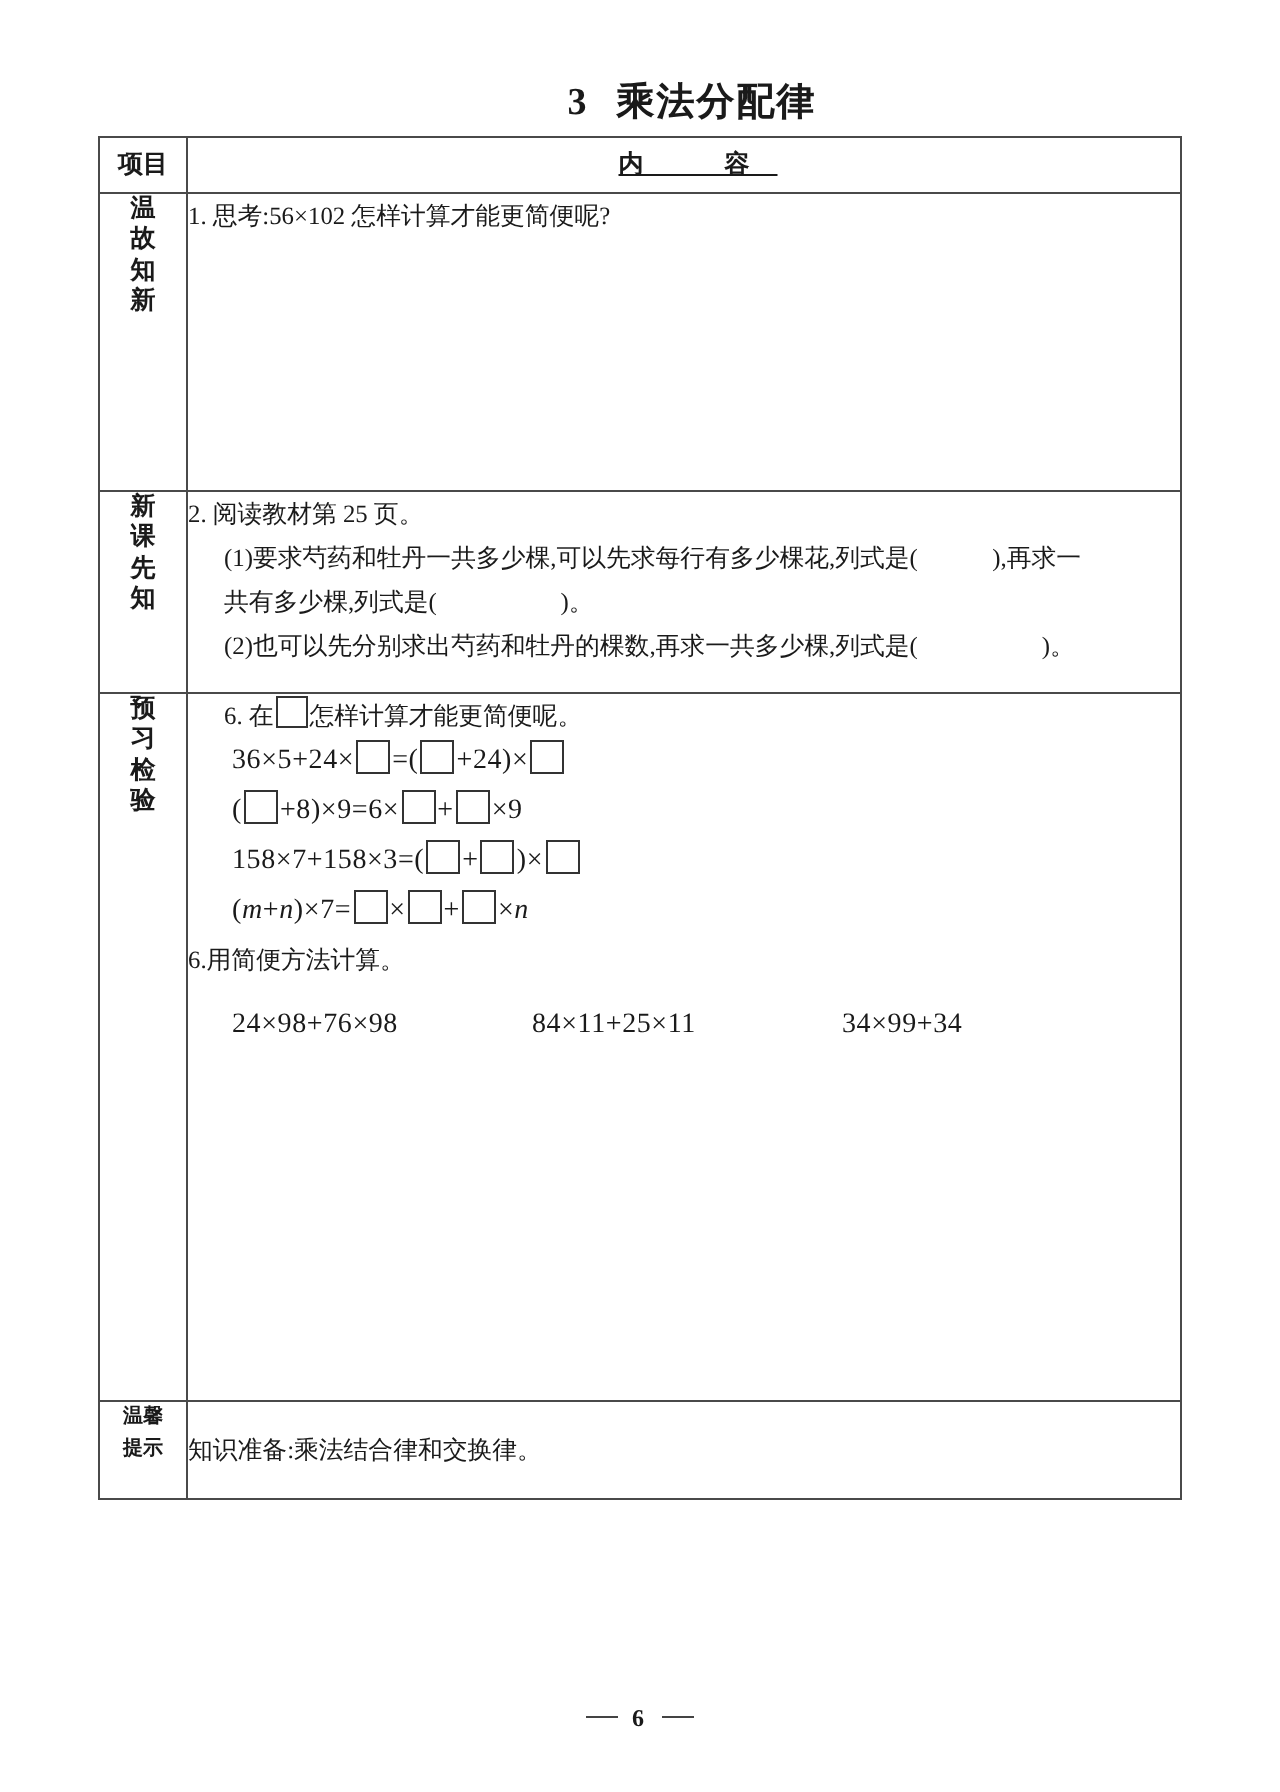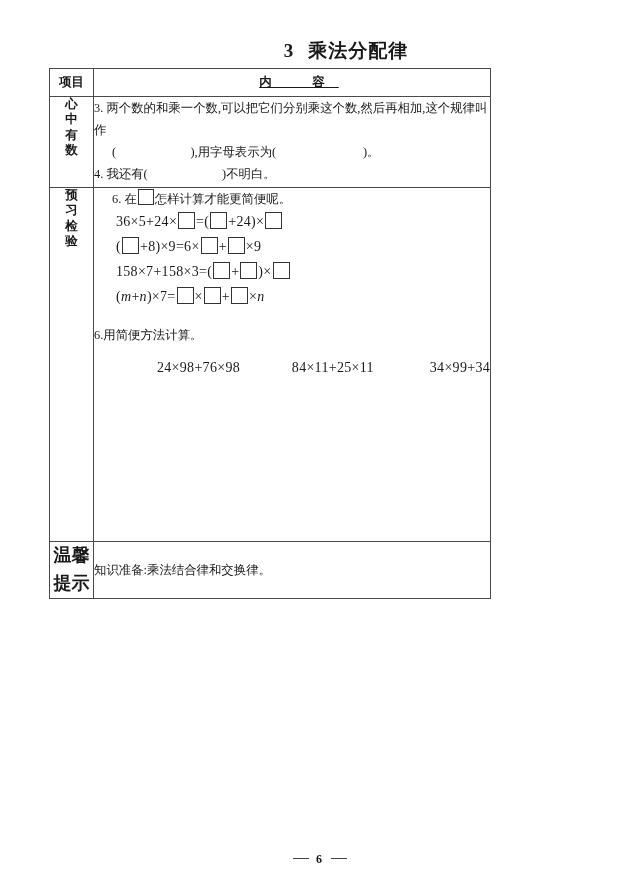--- a/index.html
+++ b/index.html
@@ -31,21 +31,21 @@
   .page-title .num {
     margin-right: 14px;
     font-weight: bold;
   }
 
   
   .sheet {
     position: absolute;
     left: 49px;
     top: 68px;
-    width: 442px;
+    width: 542px;
     border-collapse: collapse;
     table-layout: fixed;
   }
   .sheet td, .sheet th {
     border: 1px solid #4a4a4a;
     vertical-align: top;
     padding: 0;
   }
   .col-label { width: 44px; }
 
@@ -75,21 +75,21 @@
   }
   .vlabel .stack {
     display: inline-block;
     width: 13px;
     word-break: break-all;
     white-space: normal;
   }
   .hlabel {
     text-align: center;
     vertical-align: middle;
-    font-size: 18px;
+    font-size: 10px;
     font-weight: bold;
     line-height: 1.55;
     padding: 4px 2px;
   }
 
   
   .content {
     padding: 8px 8px 8px 12px;
     font-size: 12.4px;
     line-height: 1.78;
@@ -130,21 +130,21 @@
   .r3 { height: 90px; }
   .r4 { height: 353px; }
   .r5 { height: 48px; }
 
   .eq-line { margin-top: 11px; padding-left: 22px; }
   .calc-row {
     margin-top: 10px;
     padding-left: 22px;
     display: flex;
   }
-  .calc-row span { display: inline-block; margin-left: 41px; }
+  .calc-row span { display: inline-block; }
   .calc-a { width: 150px; }
   .calc-b { width: 155px; }
 
   
   .footer {
     position: absolute;
     top: 852px;
     left: 0;
     width: 640px;
     text-align: center;
@@ -183,50 +183,59 @@
       <col class="col-label">
       <col>
     </colgroup>
   <tbody>
 
     <tr class="hdr">
       <td>项目</td>
       <td class="hdr-content">内　容</td>
     </tr>
 
-
-
-    <tr>
-      <td class="vlabel r3">
-        <span class="stack">心中有数</span>
-      </td>
-      <td class="content r3">
-        <p>3. 两个数的和乘一个数,可以把它们分别乘这个数,然后再相加,这个规律叫作</p>
-        <p class="indent">(　　　　　　),用字母表示为(　　　　　　　)。</p>
-        <p>4. 我还有(　　　　　　)不明白。</p>
-      </td>
-    </tr>
+    <tr>
+      <td class="vlabel r1">
+        <span class="stack">温故知新</span>
+      </td>
+      <td class="content r1">
+        <p>1. 思考:56×102 怎样计算才能更简便呢?</p>
+      </td>
+    </tr>
+
+    <tr>
+      <td class="vlabel r2">
+        <span class="stack">新课先知</span>
+      </td>
+      <td class="content r2">
+        <p>2. 阅读教材第 25 页。</p>
+        <p class="indent">(1)要求芍药和牡丹一共多少棵,可以先求每行有多少棵花,列式是(　　　),再求一</p>
+        <p class="indent">共有多少棵,列式是(　　　　　)。</p>
+        <p class="indent">(2)也可以先分别求出芍药和牡丹的棵数,再求一共多少棵,列式是(　　　　　)。</p>
+      </td>
+    </tr>
+
 
     <tr>
       <td class="vlabel r4">
         <span class="stack">预习检验</span>
       </td>
       <td class="content r4">
 
         <p class="indent"><span>6. 在</span><span class="box-sm"></span><span>怎样计算才能更简便呢。</span></p>
 
         <p class="math eq-line">36×5+24×<span class="box"></span>=(<span class="box"></span>+24)×<span class="box"></span></p>
 
         <p class="math eq-line">(<span class="box"></span>+8)×9=6×<span class="box"></span>+<span class="box"></span>×9</p>
 
         <p class="math eq-line">158×7+158×3=(<span class="box"></span>+<span class="box"></span>)×<span class="box"></span></p>
 
         <p class="math eq-line">(<span class="it">m</span>+<span class="it">n</span>)×7=<span class="box"></span>×<span class="box"></span>+<span class="box"></span>×<span class="it">n</span></p>
 
-        <p style="margin-top:14px">6.用简便方法计算。</p>
+        <p style="">6.用简便方法计算。</p>
 
         <div class="calc-row math">
           <span class="calc-a">24×98+76×98</span>
           <span class="calc-b">84×11+25×11</span>
           <span>34×99+34</span>
         </div>
 
       </td>
     </tr>
 

